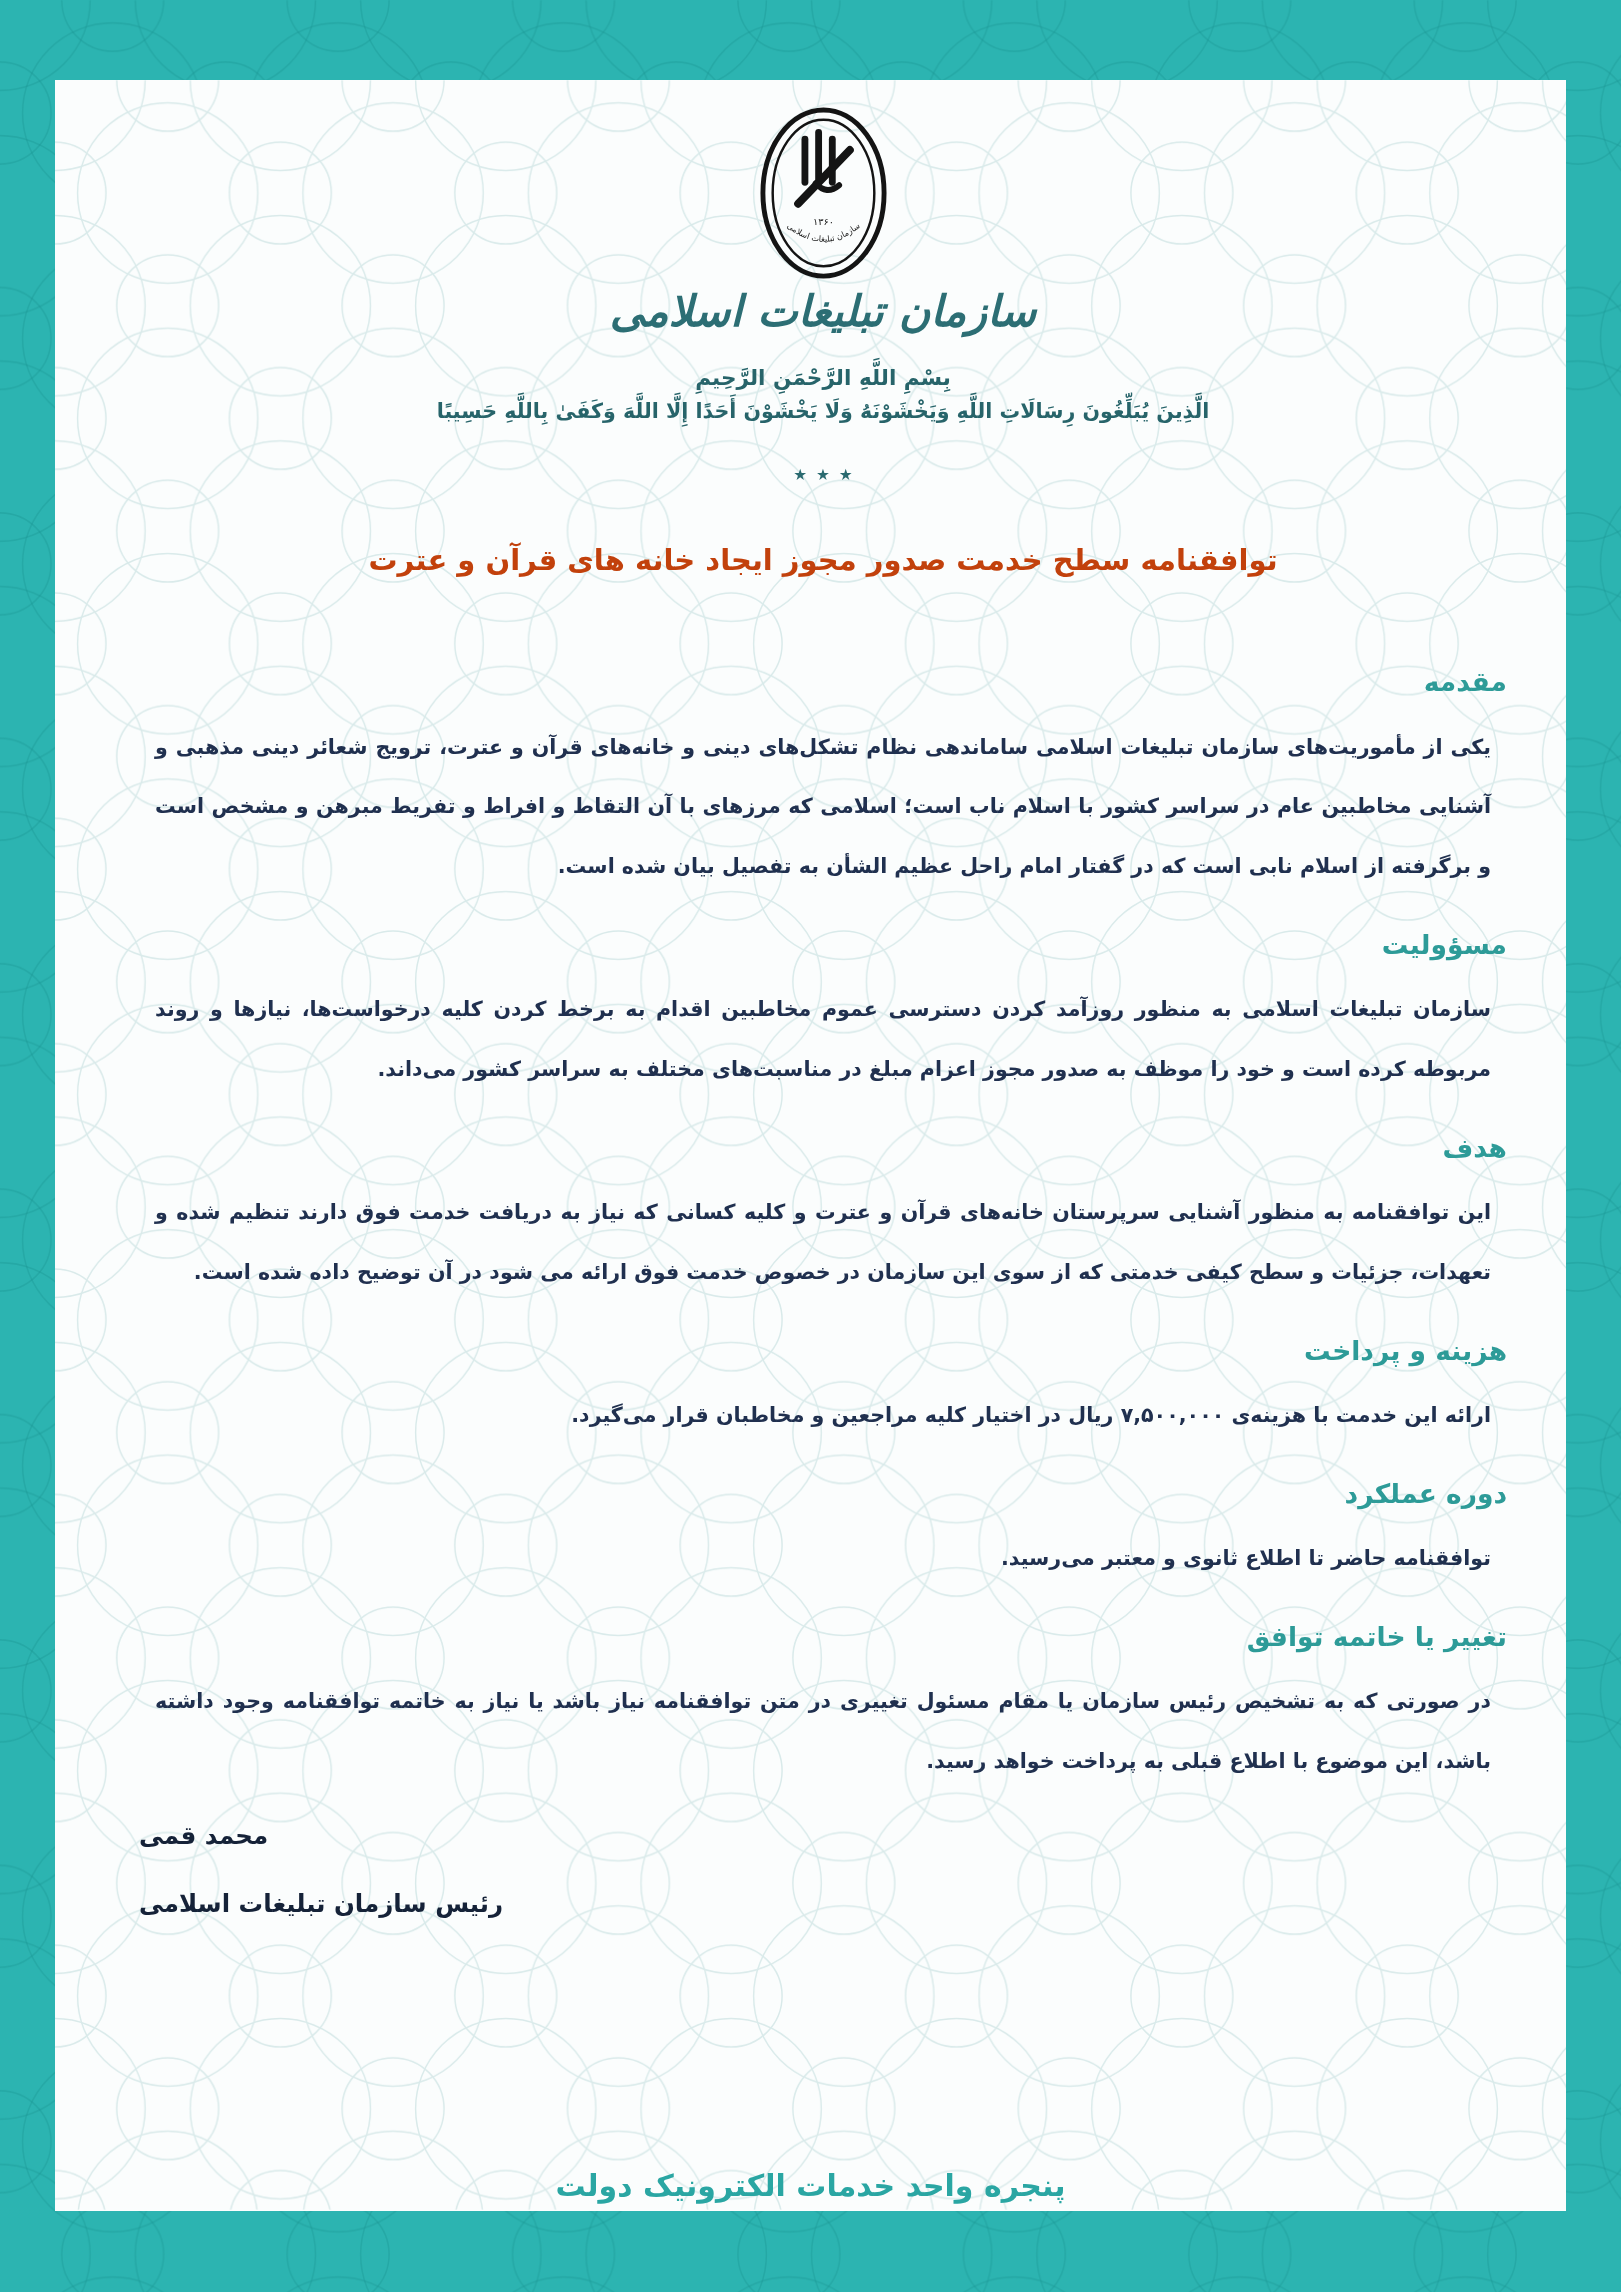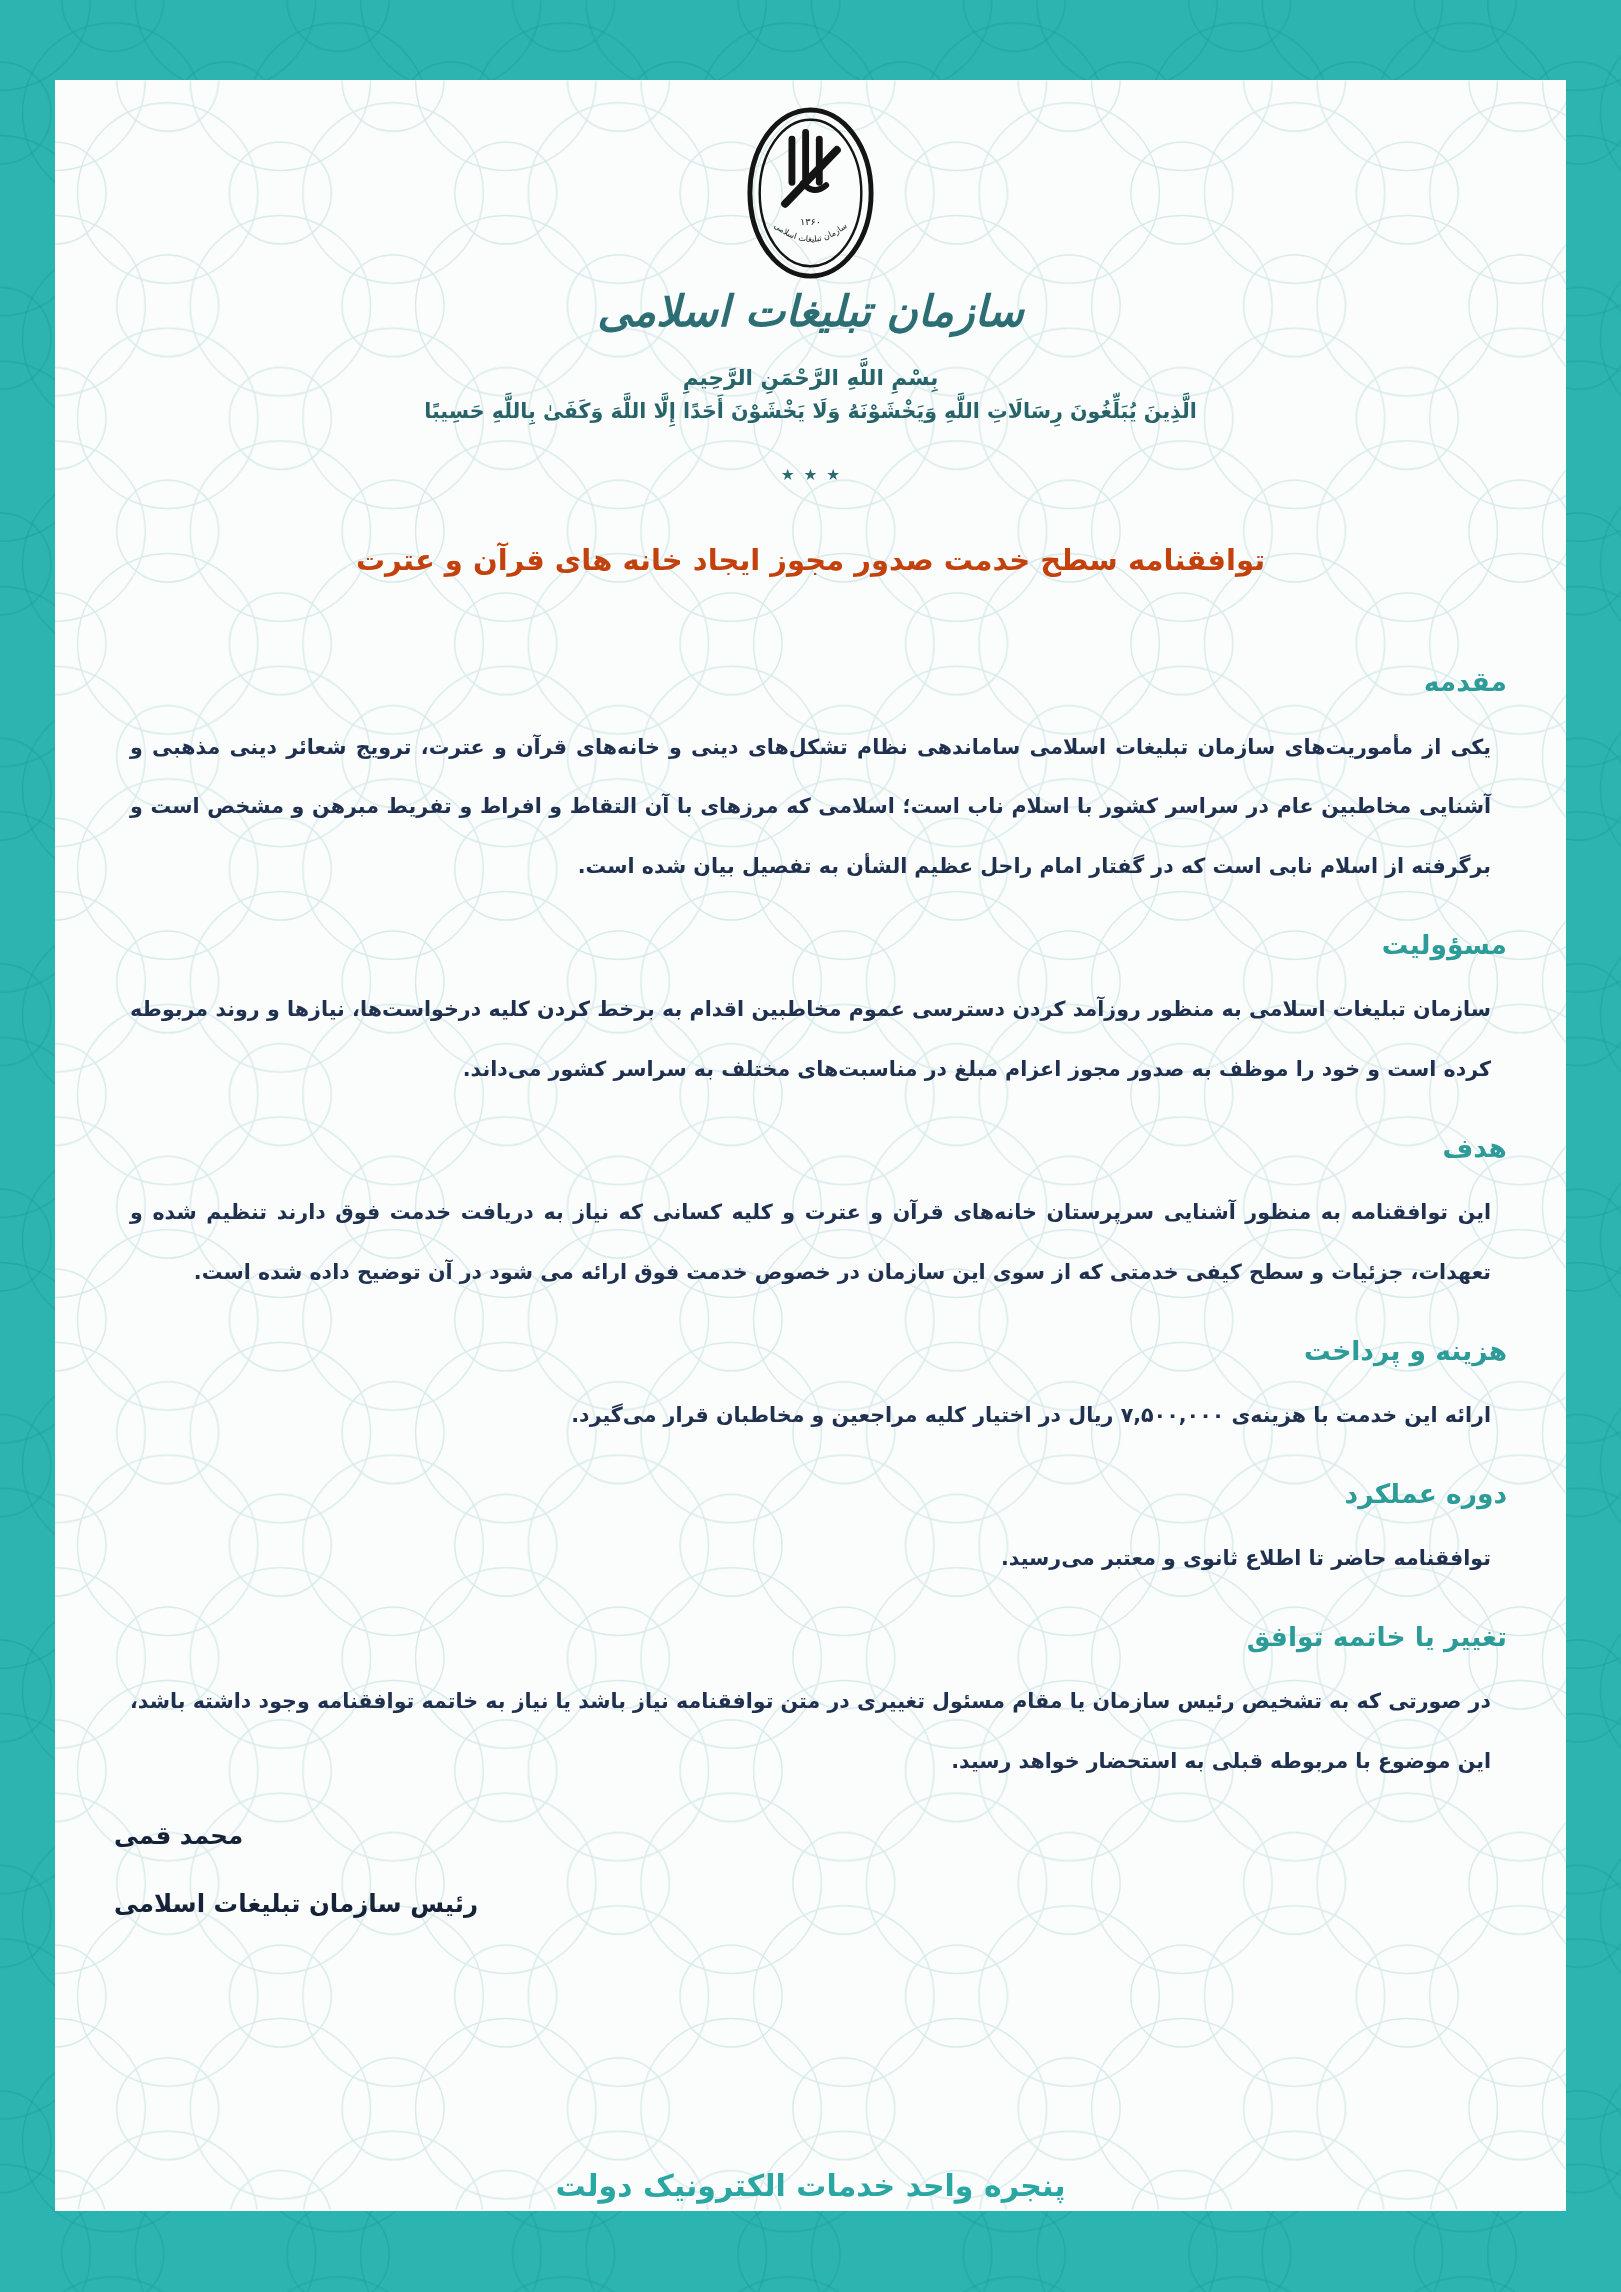--- a/index.html
+++ b/index.html
@@ -5,21 +5,21 @@
   * { margin:0; padding:0; box-sizing:border-box; }
   html,body { background:#ffffff; }
   .page {
     width:1621px; height:2293px; position:relative; margin:0 auto;
     background:#2cb4b1; overflow:hidden; direction:rtl;
     font-family:"DejaVu Sans", sans-serif;
   }
   .deco { position:absolute; inset:0; display:block; }
   .inner {
     position:absolute; top:80px; left:55px; right:55px; bottom:82px;
-    background:#fbfdfd; overflow:hidden;
+    background:#fbfdfd; overflow:hidden;padding-left:25px;
   }
   .content { position:relative; z-index:2; padding:0 59px; }
 
   .logo-wrap { text-align:center; margin-top:25.5px; }
   .logo-wrap svg { display:inline-block; }
   .logo-script {
     text-align:center; margin-top:2px;
     font-size:43px; font-weight:bold; font-style:italic;
     color:#2c6e74; letter-spacing:-1px;
   }
@@ -155,21 +155,21 @@
           <p>ارائه این خدمت با هزینه‌ی ۷,۵۰۰,۰۰۰ ریال در اختیار کلیه مراجعین و مخاطبان قرار می‌گیرد.</p>
         </div>
 
         <div class="section">
           <h2>دوره عملکرد</h2>
           <p>توافقنامه حاضر تا اطلاع ثانوی و معتبر می‌رسید.</p>
         </div>
 
         <div class="section">
           <h2>تغییر یا خاتمه توافق</h2>
-          <p>در صورتی که به تشخیص رئیس سازمان یا مقام مسئول تغییری در متن توافقنامه نیاز باشد یا نیاز به خاتمه توافقنامه وجود داشته باشد، این موضوع با مربوطه قبلی به استحضار خواهد رسید.</p>
+          <p>در صورتی که به تشخیص رئیس سازمان یا مقام مسئول تغییری در متن توافقنامه نیاز باشد یا نیاز به خاتمه توافقنامه وجود داشته باشد، این موضوع با اطلاع قبلی به پرداخت خواهد رسید.</p>
         </div>
 
       </div>
 
       <div class="signature">
         <div class="sig-name">محمد قمی</div>
         <div class="sig-role">رئیس سازمان تبلیغات اسلامی</div>
 
       </div>
 

